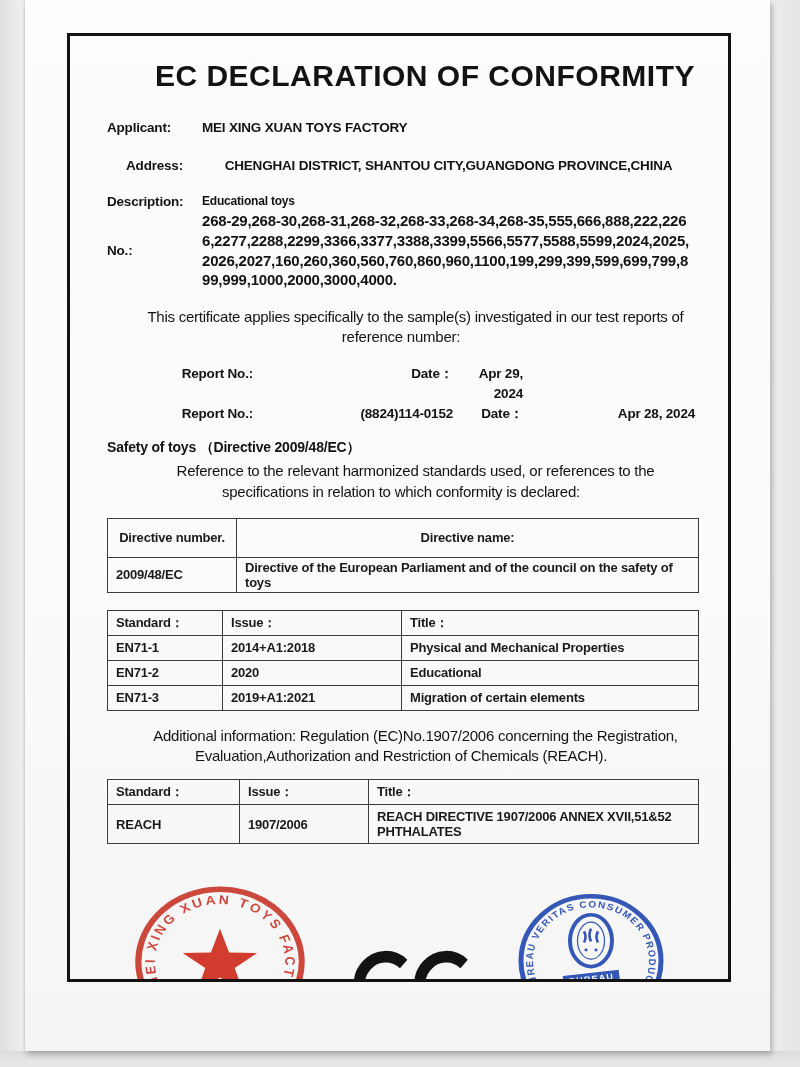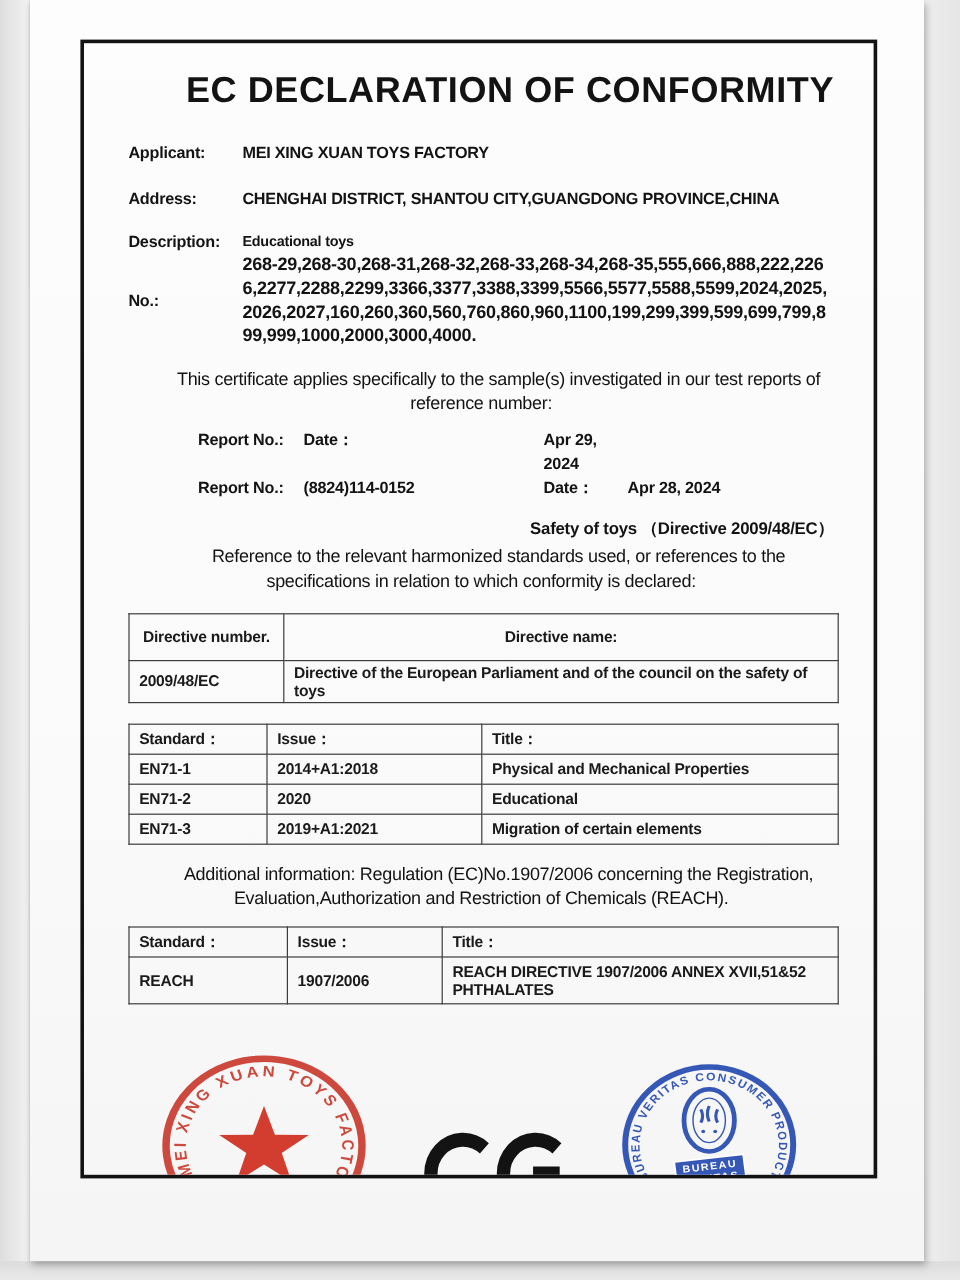--- a/index.html
+++ b/index.html
@@ -31,41 +31,41 @@
     margin-top:23px;
     text-align:right;
     font-size:30px;font-weight:bold;letter-spacing:.5px;
     white-space:nowrap;
   }
   .field-row{
     display:grid;grid-template-columns:95px 1fr;
     font-size:13.5px;font-weight:bold;letter-spacing:-.2px;
   }
   .field-row.applicant{margin-top:27px;}
-  .field-row.address{margin-top:23px;}
+  .field-row.address{margin-top:23px;text-align:center;}
   .field-row.description{margin-top:21px;}
   .field-row.description .val{font-size:12px;}
   .field-row.no{margin-top:2px;align-items:center;}
   .no-val{
     font-size:15px;line-height:1.32;letter-spacing:-.2px;
     word-break:break-all;
   }
   .para{
     font-size:15px;font-weight:normal;line-height:1.35;letter-spacing:-.25px;text-align:center;
   }
   .indent{text-indent:29px;}
   .cert-note{margin-top:17px;}
-  .reports{margin-top:9px;}
+  .reports{margin-top:16px;text-align:right;}
   .report-row{
     display:grid;grid-template-columns:88px 200px 70px auto;
     margin-left:58px;
     font-size:13.5px;font-weight:bold;line-height:1.5;letter-spacing:-.2px;
   }
   .center-heading{
-    margin-top:15px;text-align:right;
+    margin-top:15px;text-align:left;
     font-size:14px;font-weight:bold;letter-spacing:-.2px;
   }
   .ref-note{margin-top:4px;}
   table{
     border-collapse:collapse;width:592px;
     font-size:13px;font-weight:bold;letter-spacing:-.2px;
     color:#1a1a1a;
   }
   td,th{
     border:1.6px solid #3c3c3c;

